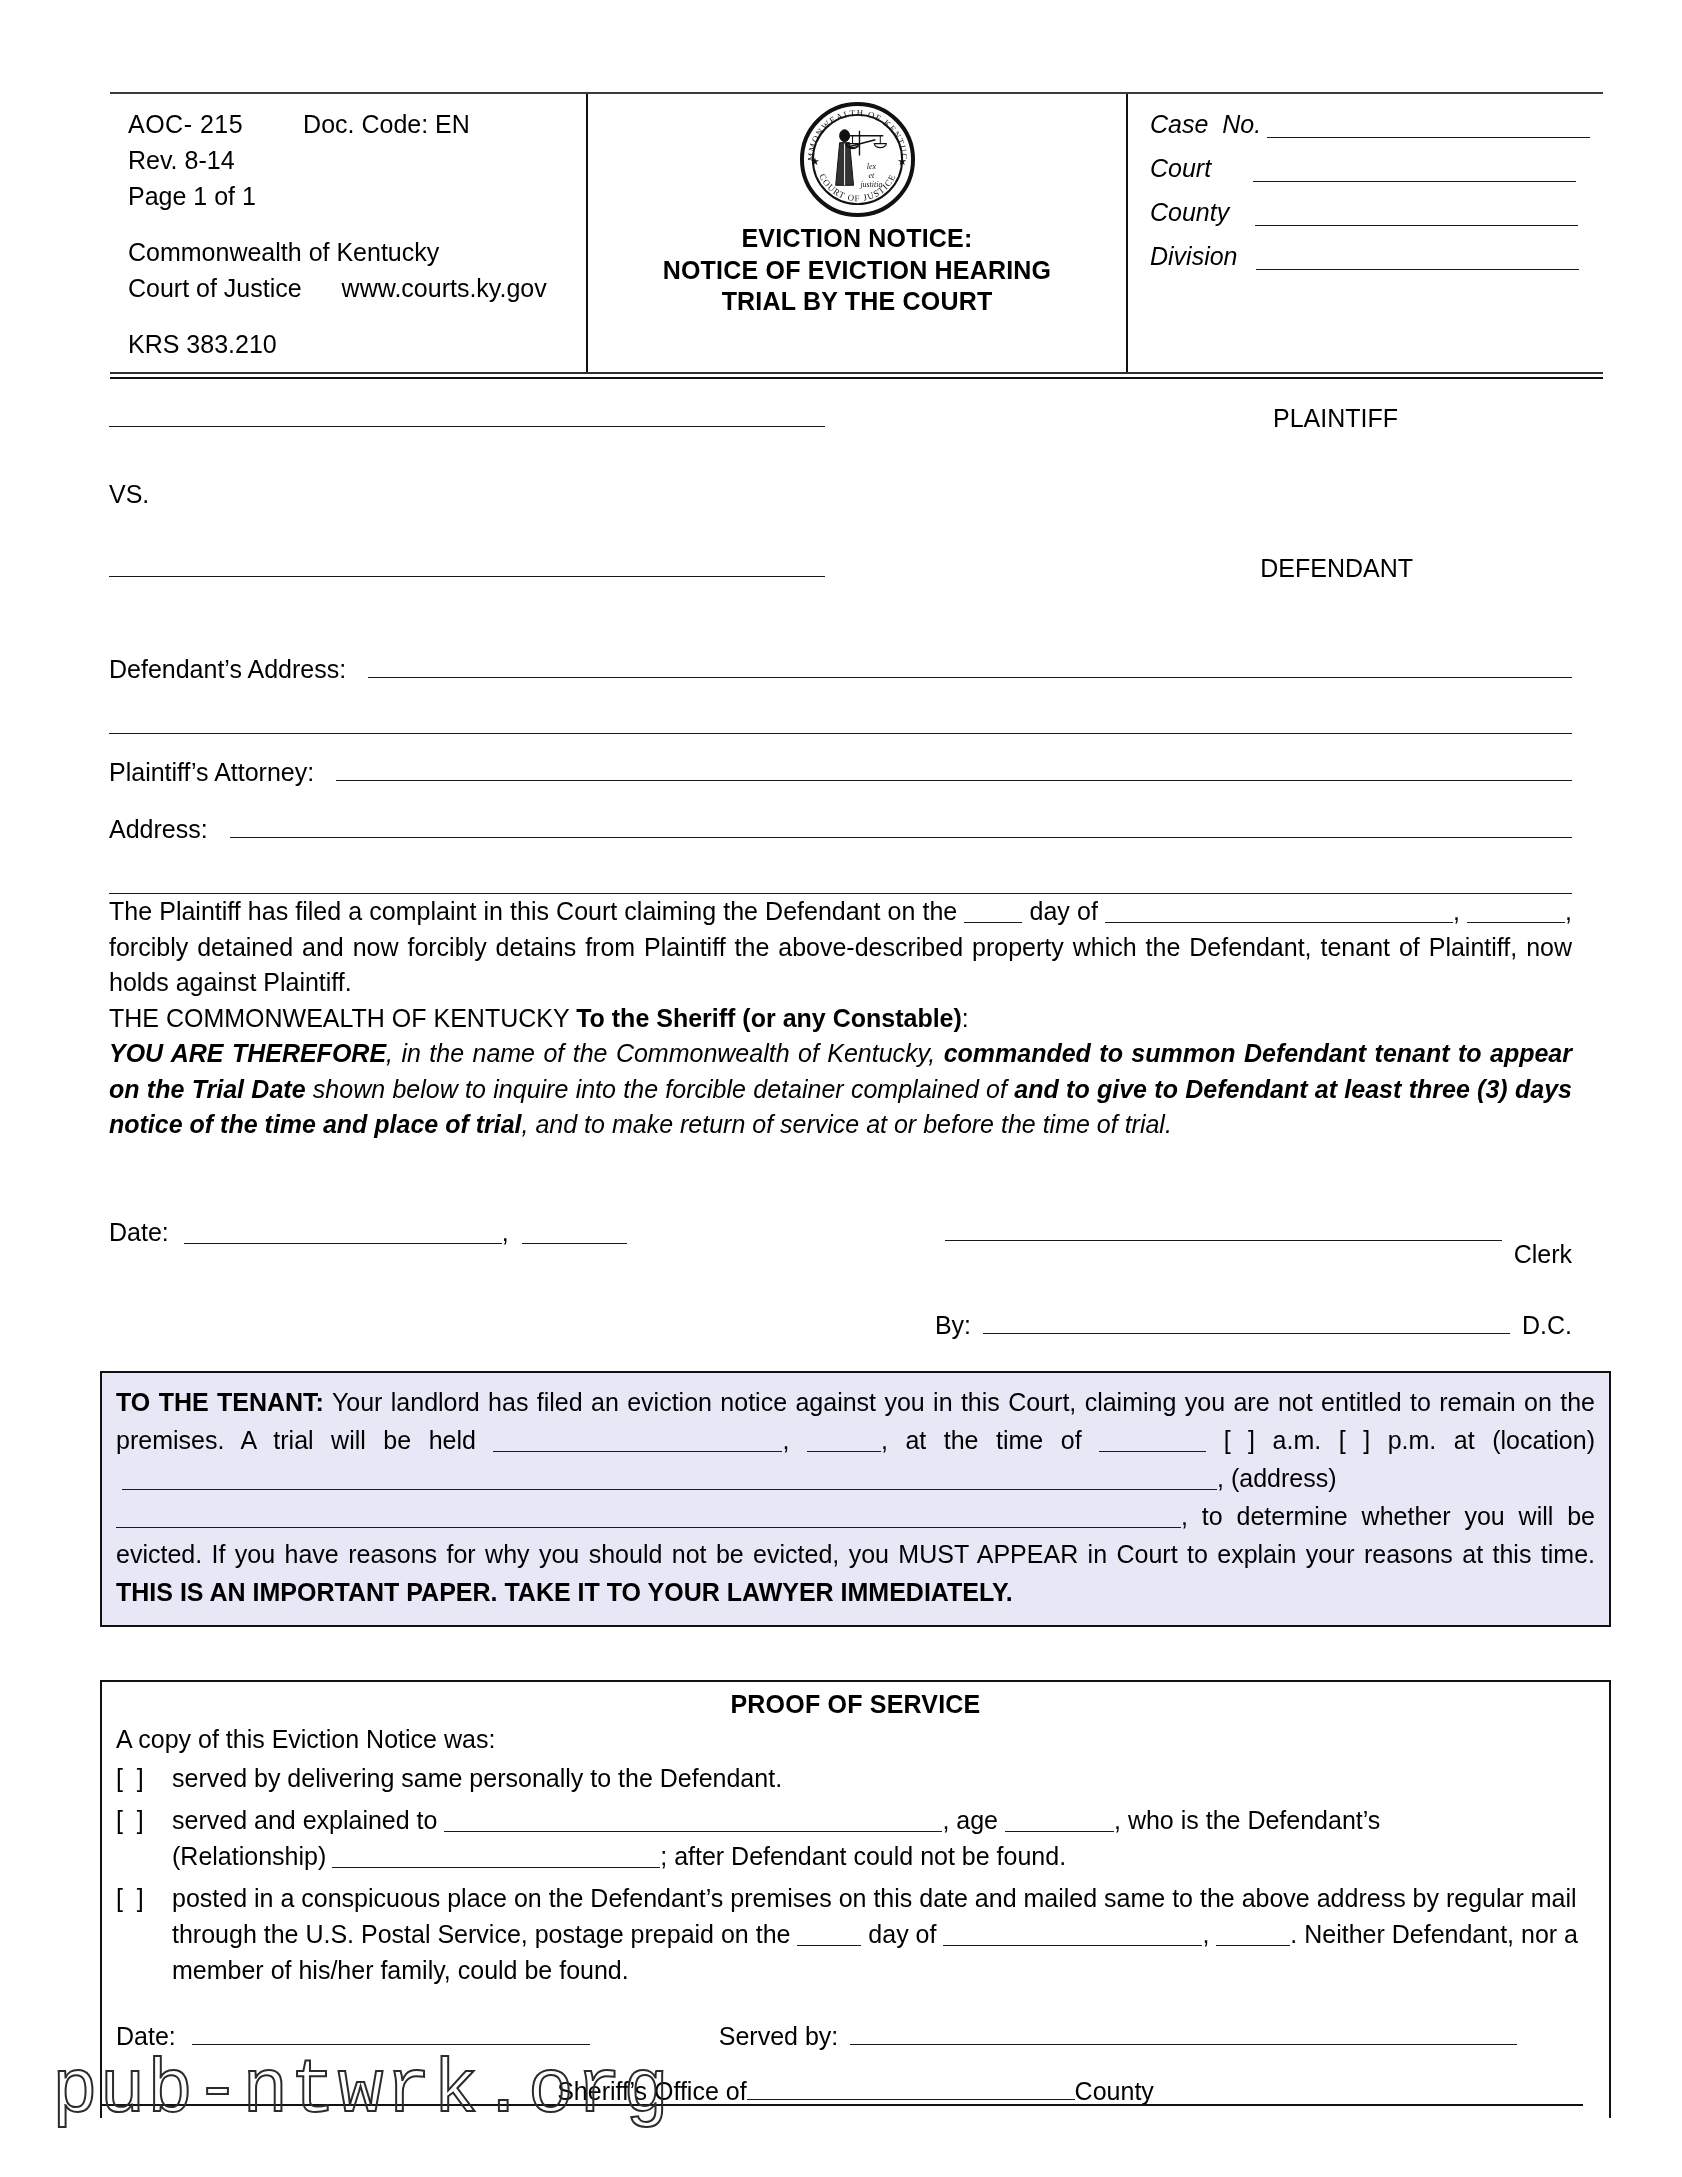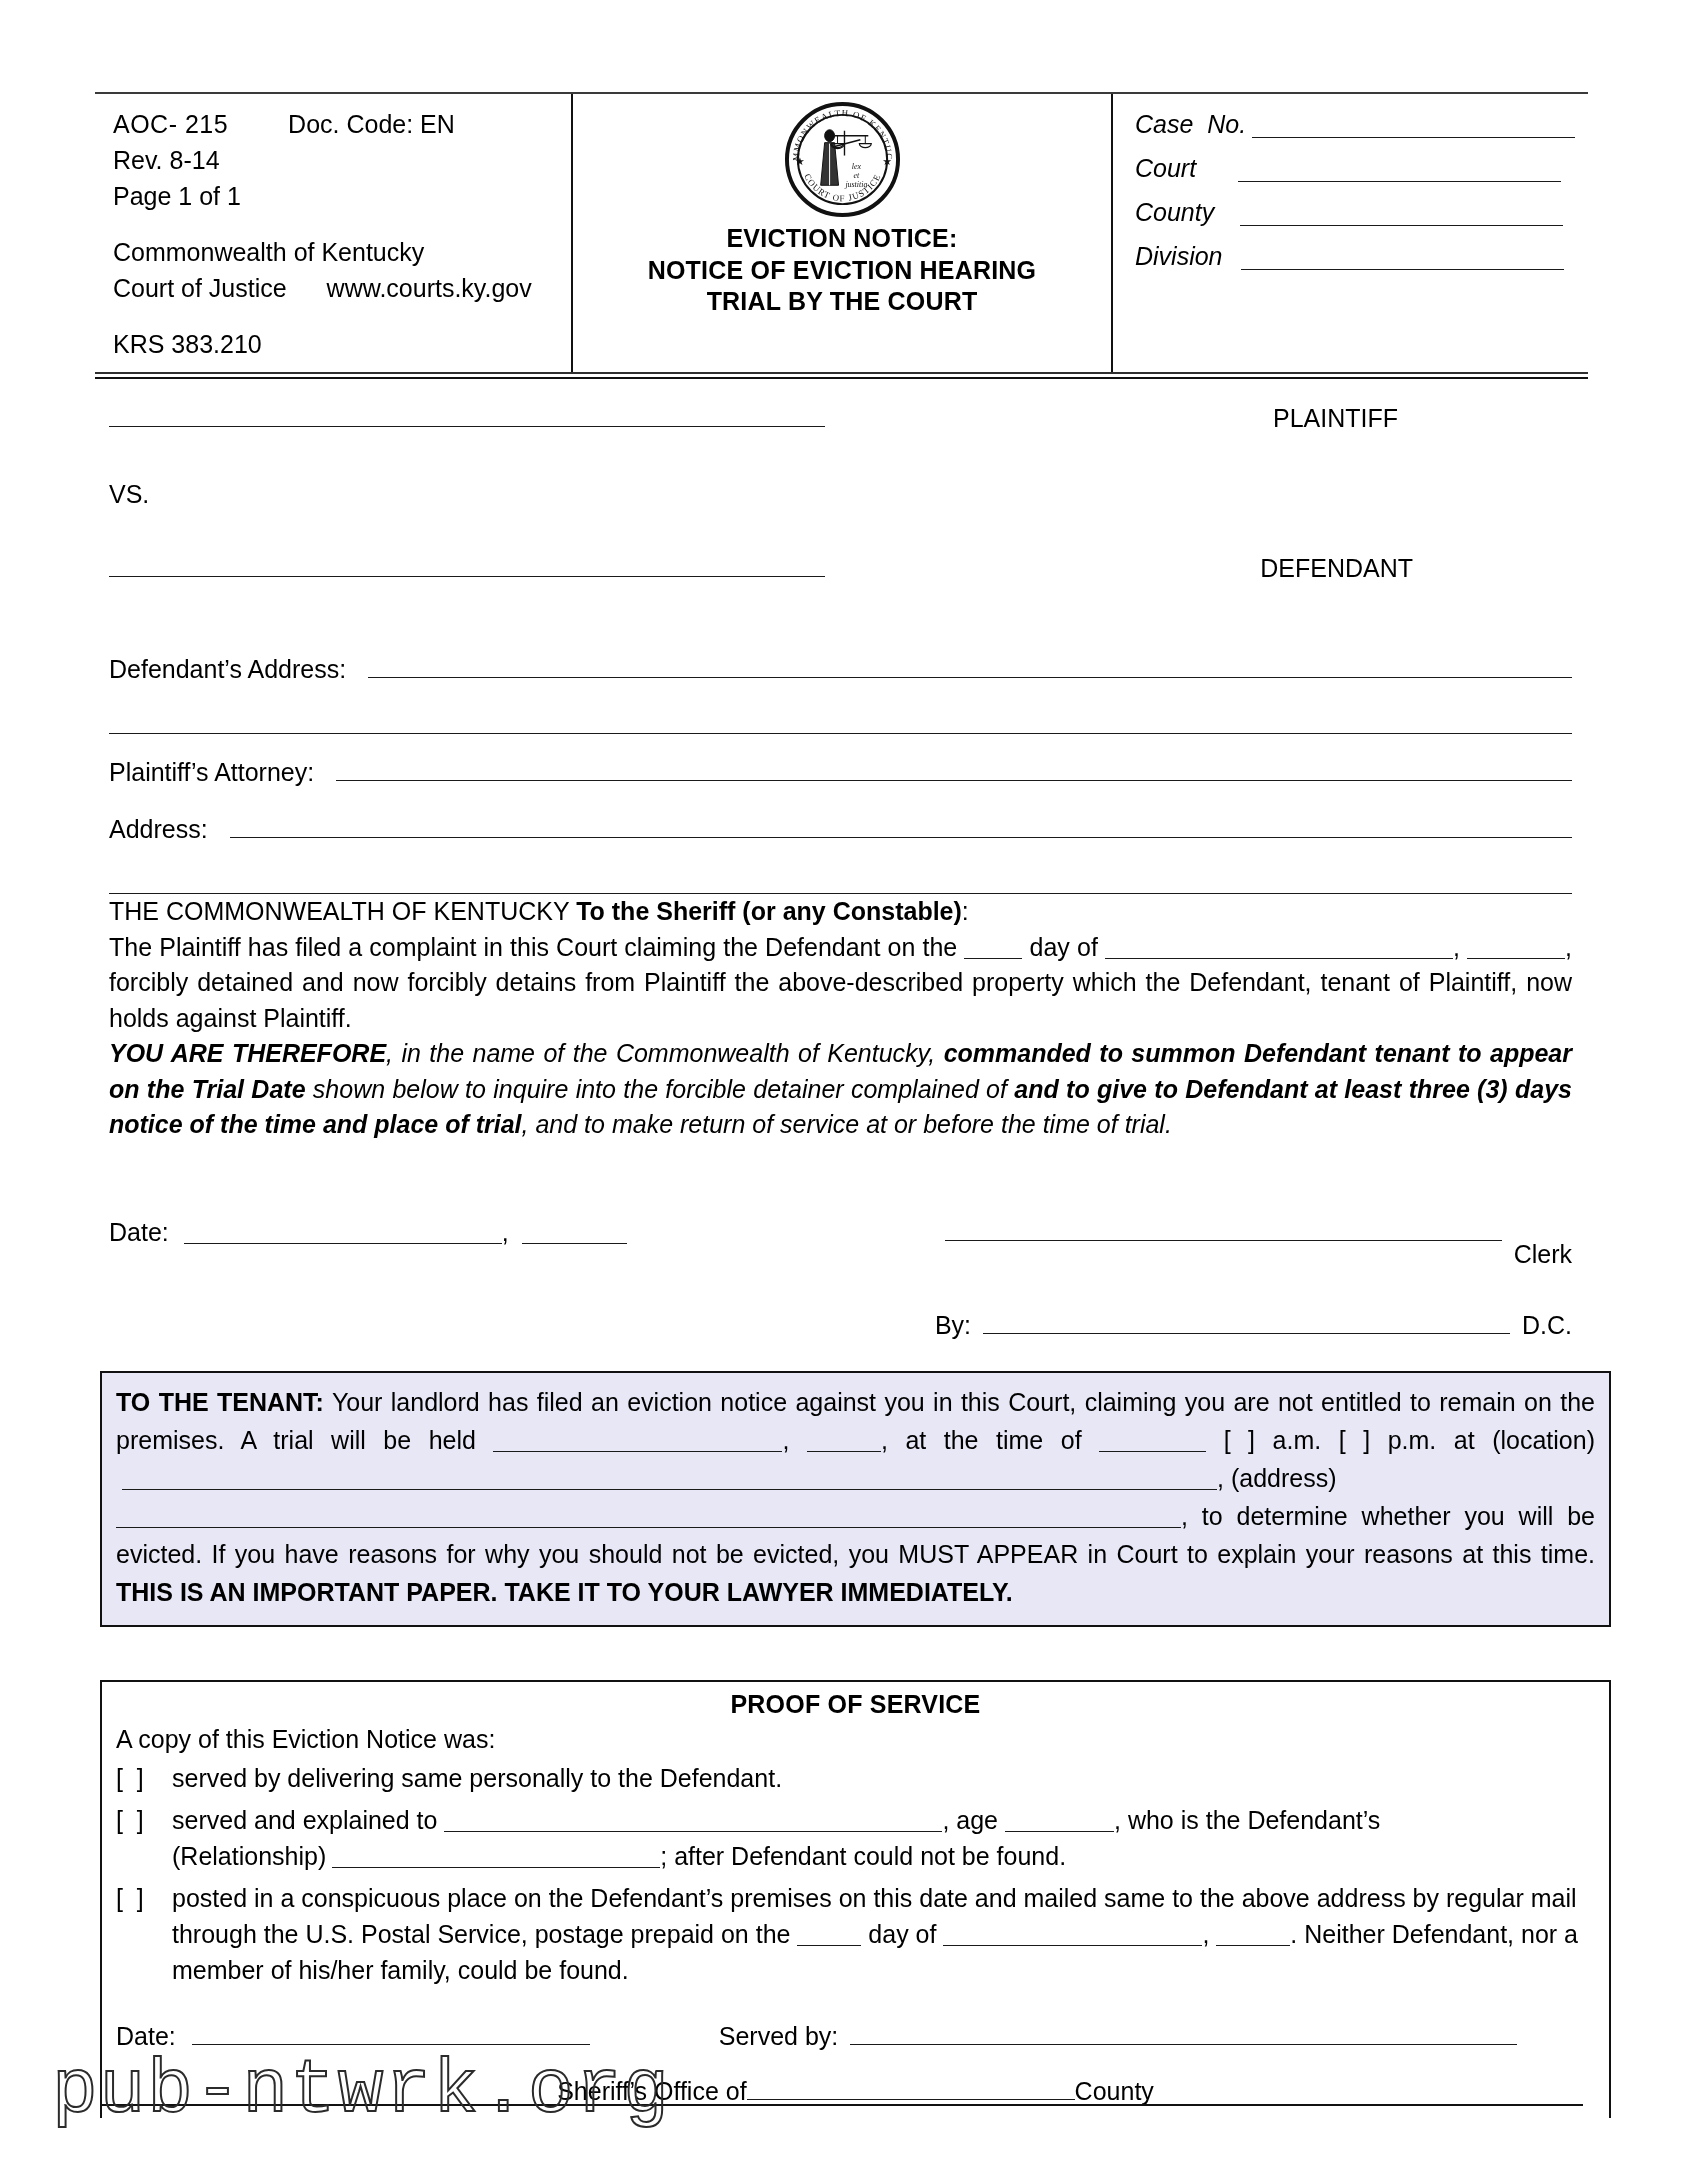--- a/index.html
+++ b/index.html
@@ -5,21 +5,21 @@
   html,body{margin:0;padding:0;background:#fff;}
   body{width:1683px;height:2177px;position:relative;
        font-family:"Liberation Sans","DejaVu Sans",sans-serif;color:#000;}
   .page{position:absolute;inset:0;}
 
   
   .ln{display:inline-block;border-bottom:1.6px solid #1a1a1a;vertical-align:-3px;}
   .rule{border:0;border-top:1.6px solid #2a2a2a;margin:0;}
 
   
-  #header{position:absolute;left:95px;top:92px;width:1493px;}
+  #header{position:absolute;left:110px;top:92px;width:1493px;}
   .hdr-top{border-top:2px solid #3a3a3a;}
   .hdr-grid{display:flex;align-items:stretch;}
   .hdr-left{width:458px;padding:12px 0 10px 18px;font-size:25px;line-height:1.44;}
   .hdr-mid{flex:1;border-left:2px solid #111;border-right:2px solid #111;
            padding:6px 6px 10px;display:flex;flex-direction:column;align-items:center;}
   .hdr-right{width:453px;padding:16px 0 10px 22px;font-size:25px;}
   .spaced{letter-spacing:0.5px;}
   .ital{}
   .mt{margin-top:20px;}
   .seal{width:119px;height:119px;}
@@ -197,27 +197,27 @@
       <span class="lbl">Plaintiff’s Attorney:</span>
       <span class="fill" style="margin-left:22px"></span>
     </div>
 
     <div class="fieldrow" style="margin-top:18px">
       <span class="lbl">Address:</span>
       <span class="fill" style="margin-left:22px"></span>
     </div>
     <div class="fullline"></div>
 
-    <p class="para p1">
-      <span>THE COMMONWEALTH OF KENTUCKY </span><b>To the Sheriff (or any Constable)</b><span>:</span>
-    </p>
-
     <p class="para p2">
       <span>The Plaintiff has filed a complaint in this Court claiming the Defendant on the </span><span class="ln" style="width:58px"></span><span> day of </span><span class="ln" style="width:348px"></span><span>,</span>
       <span class="ln" style="width:98px"></span><span>, forcibly detained and now forcibly detains from Plaintiff the above-described property which the Defendant, tenant of Plaintiff, now holds against Plaintiff.</span>
+    </p>
+
+    <p class="para p1">
+      <span>THE COMMONWEALTH OF KENTUCKY </span><b>To the Sheriff (or any Constable)</b><span>:</span>
     </p>
 
     <p class="para p3">
       <b>YOU ARE THEREFORE</b><span>, in the name of the Commonwealth of Kentucky, </span><b>commanded to summon Defendant tenant to appear on the Trial Date</b><span> shown below to inquire into the forcible detainer complained of </span><b>and to give to Defendant at least three (3) days notice of the time and place of trial</b><span>, and to make return of service at or before the time of trial.</span>
     </p>
   </div>
 
   <div id="clerk">
     <div class="clerk-row">
       <div class="clerk-left">

